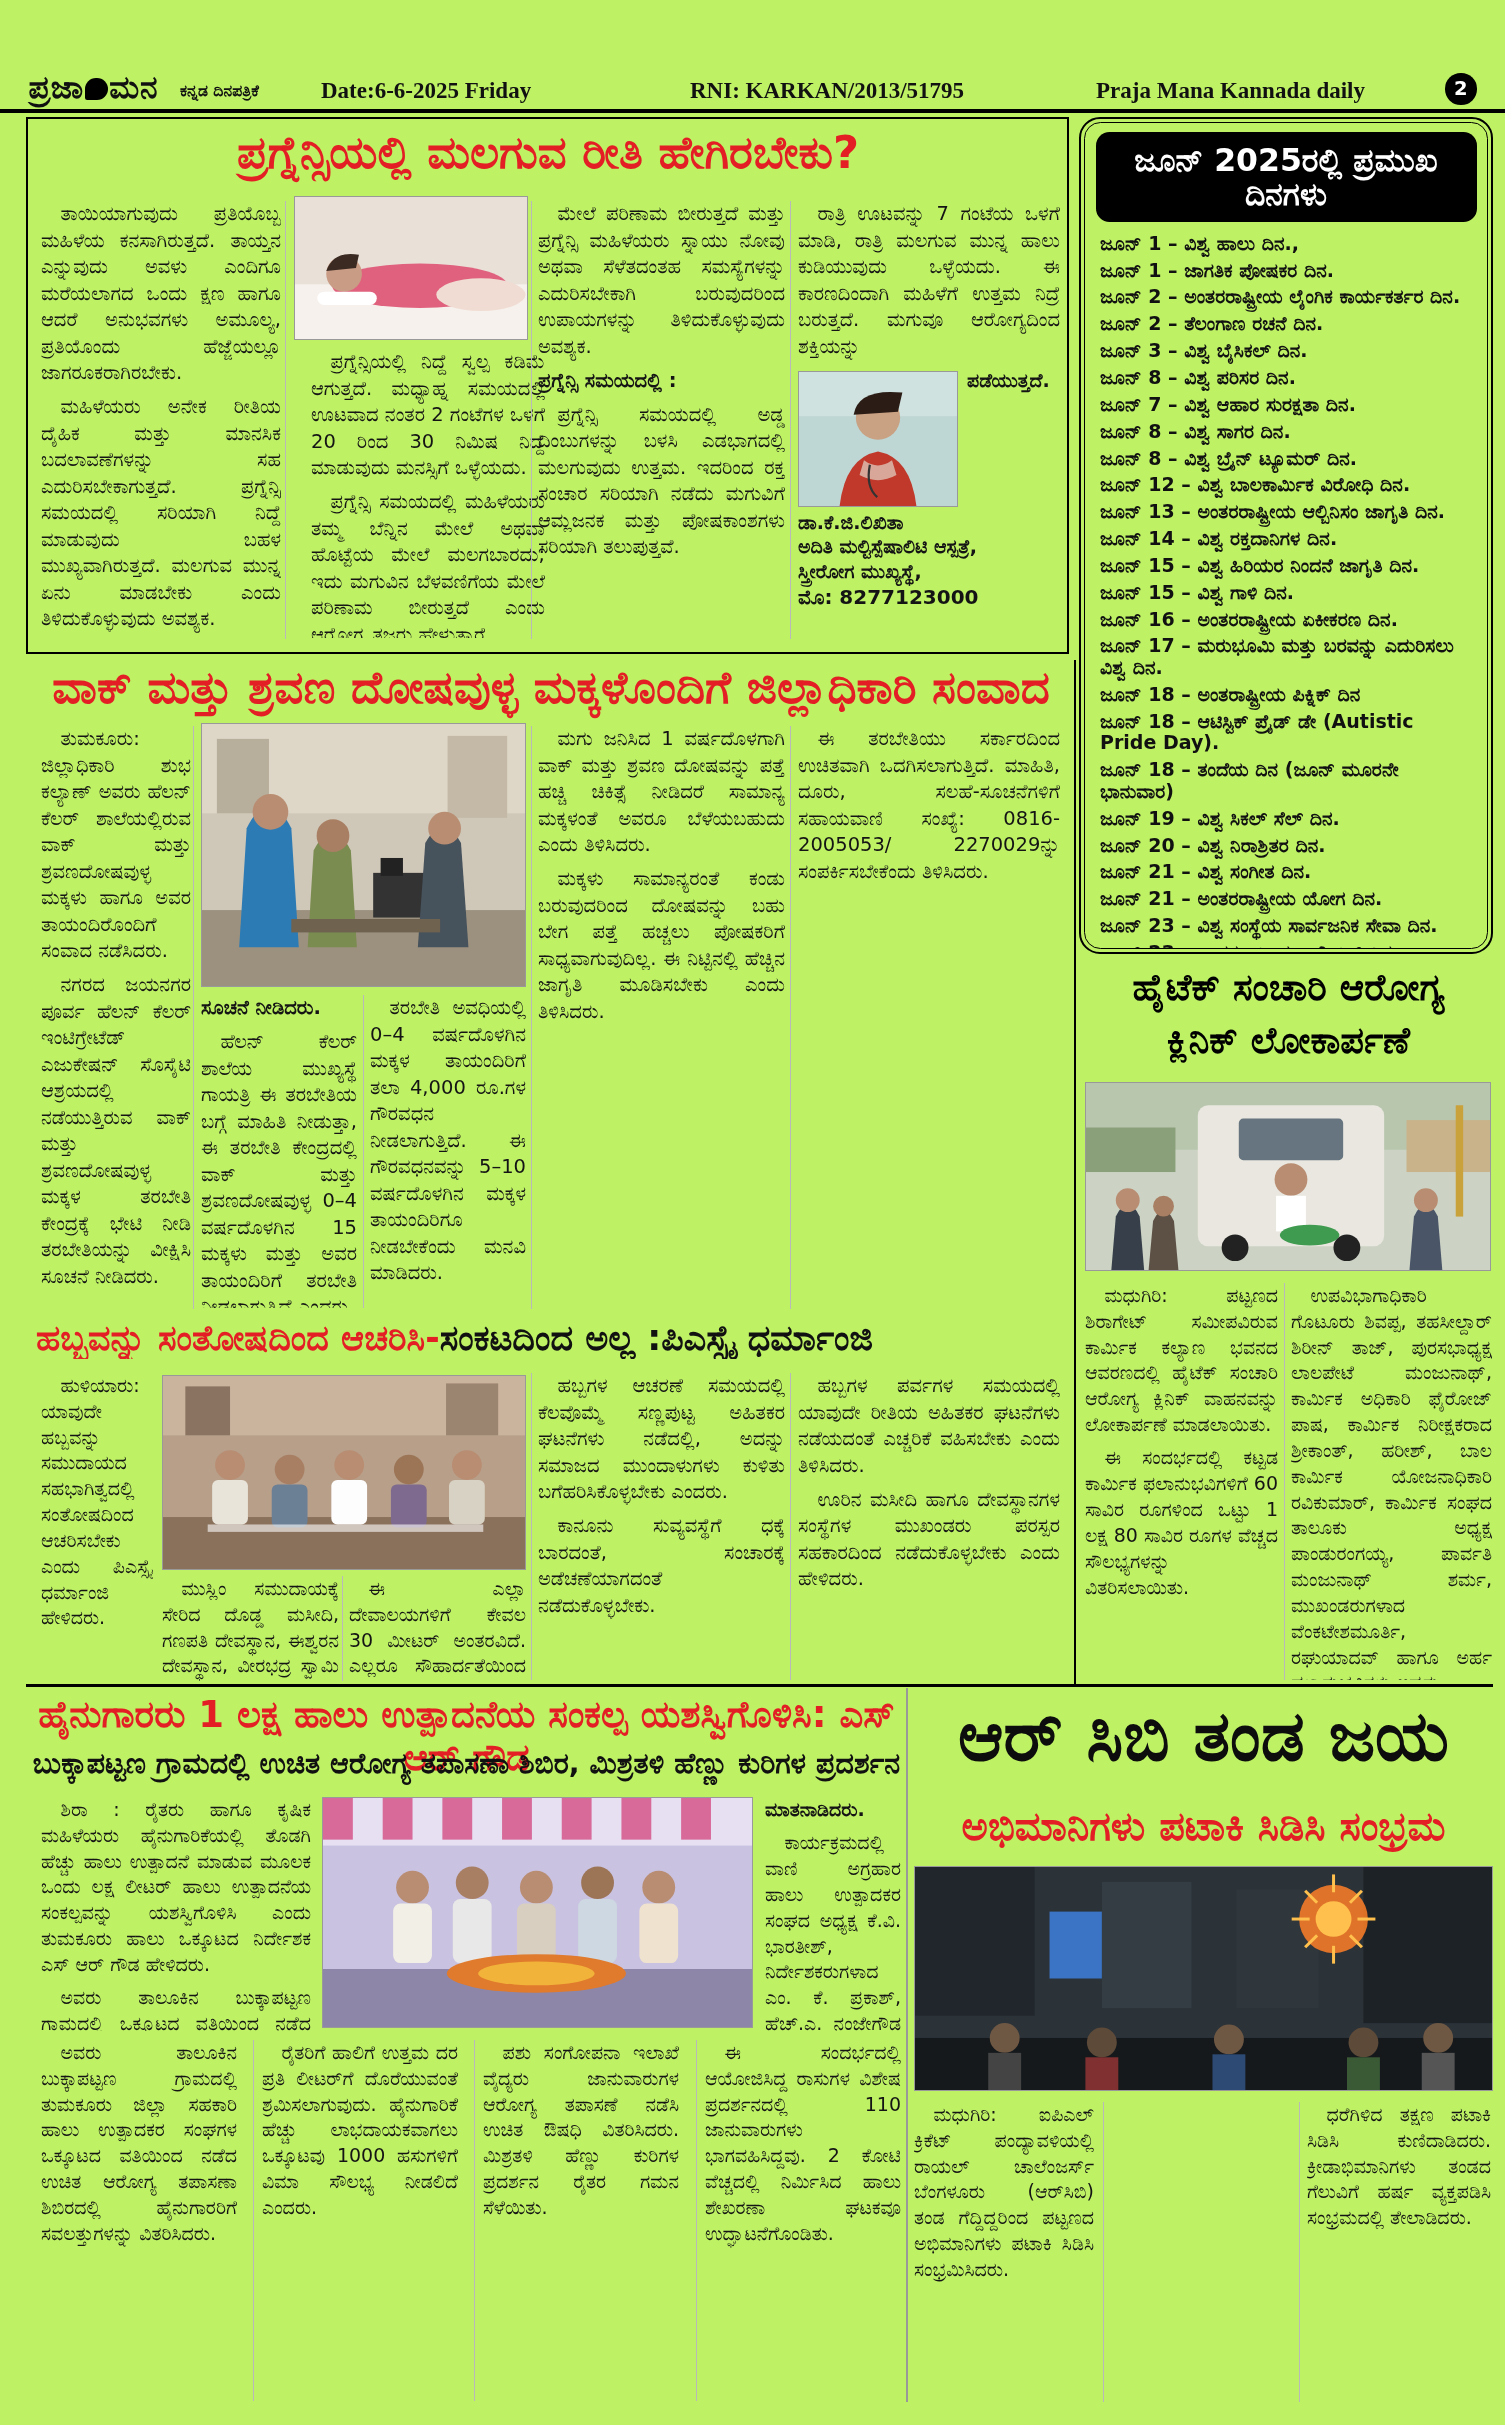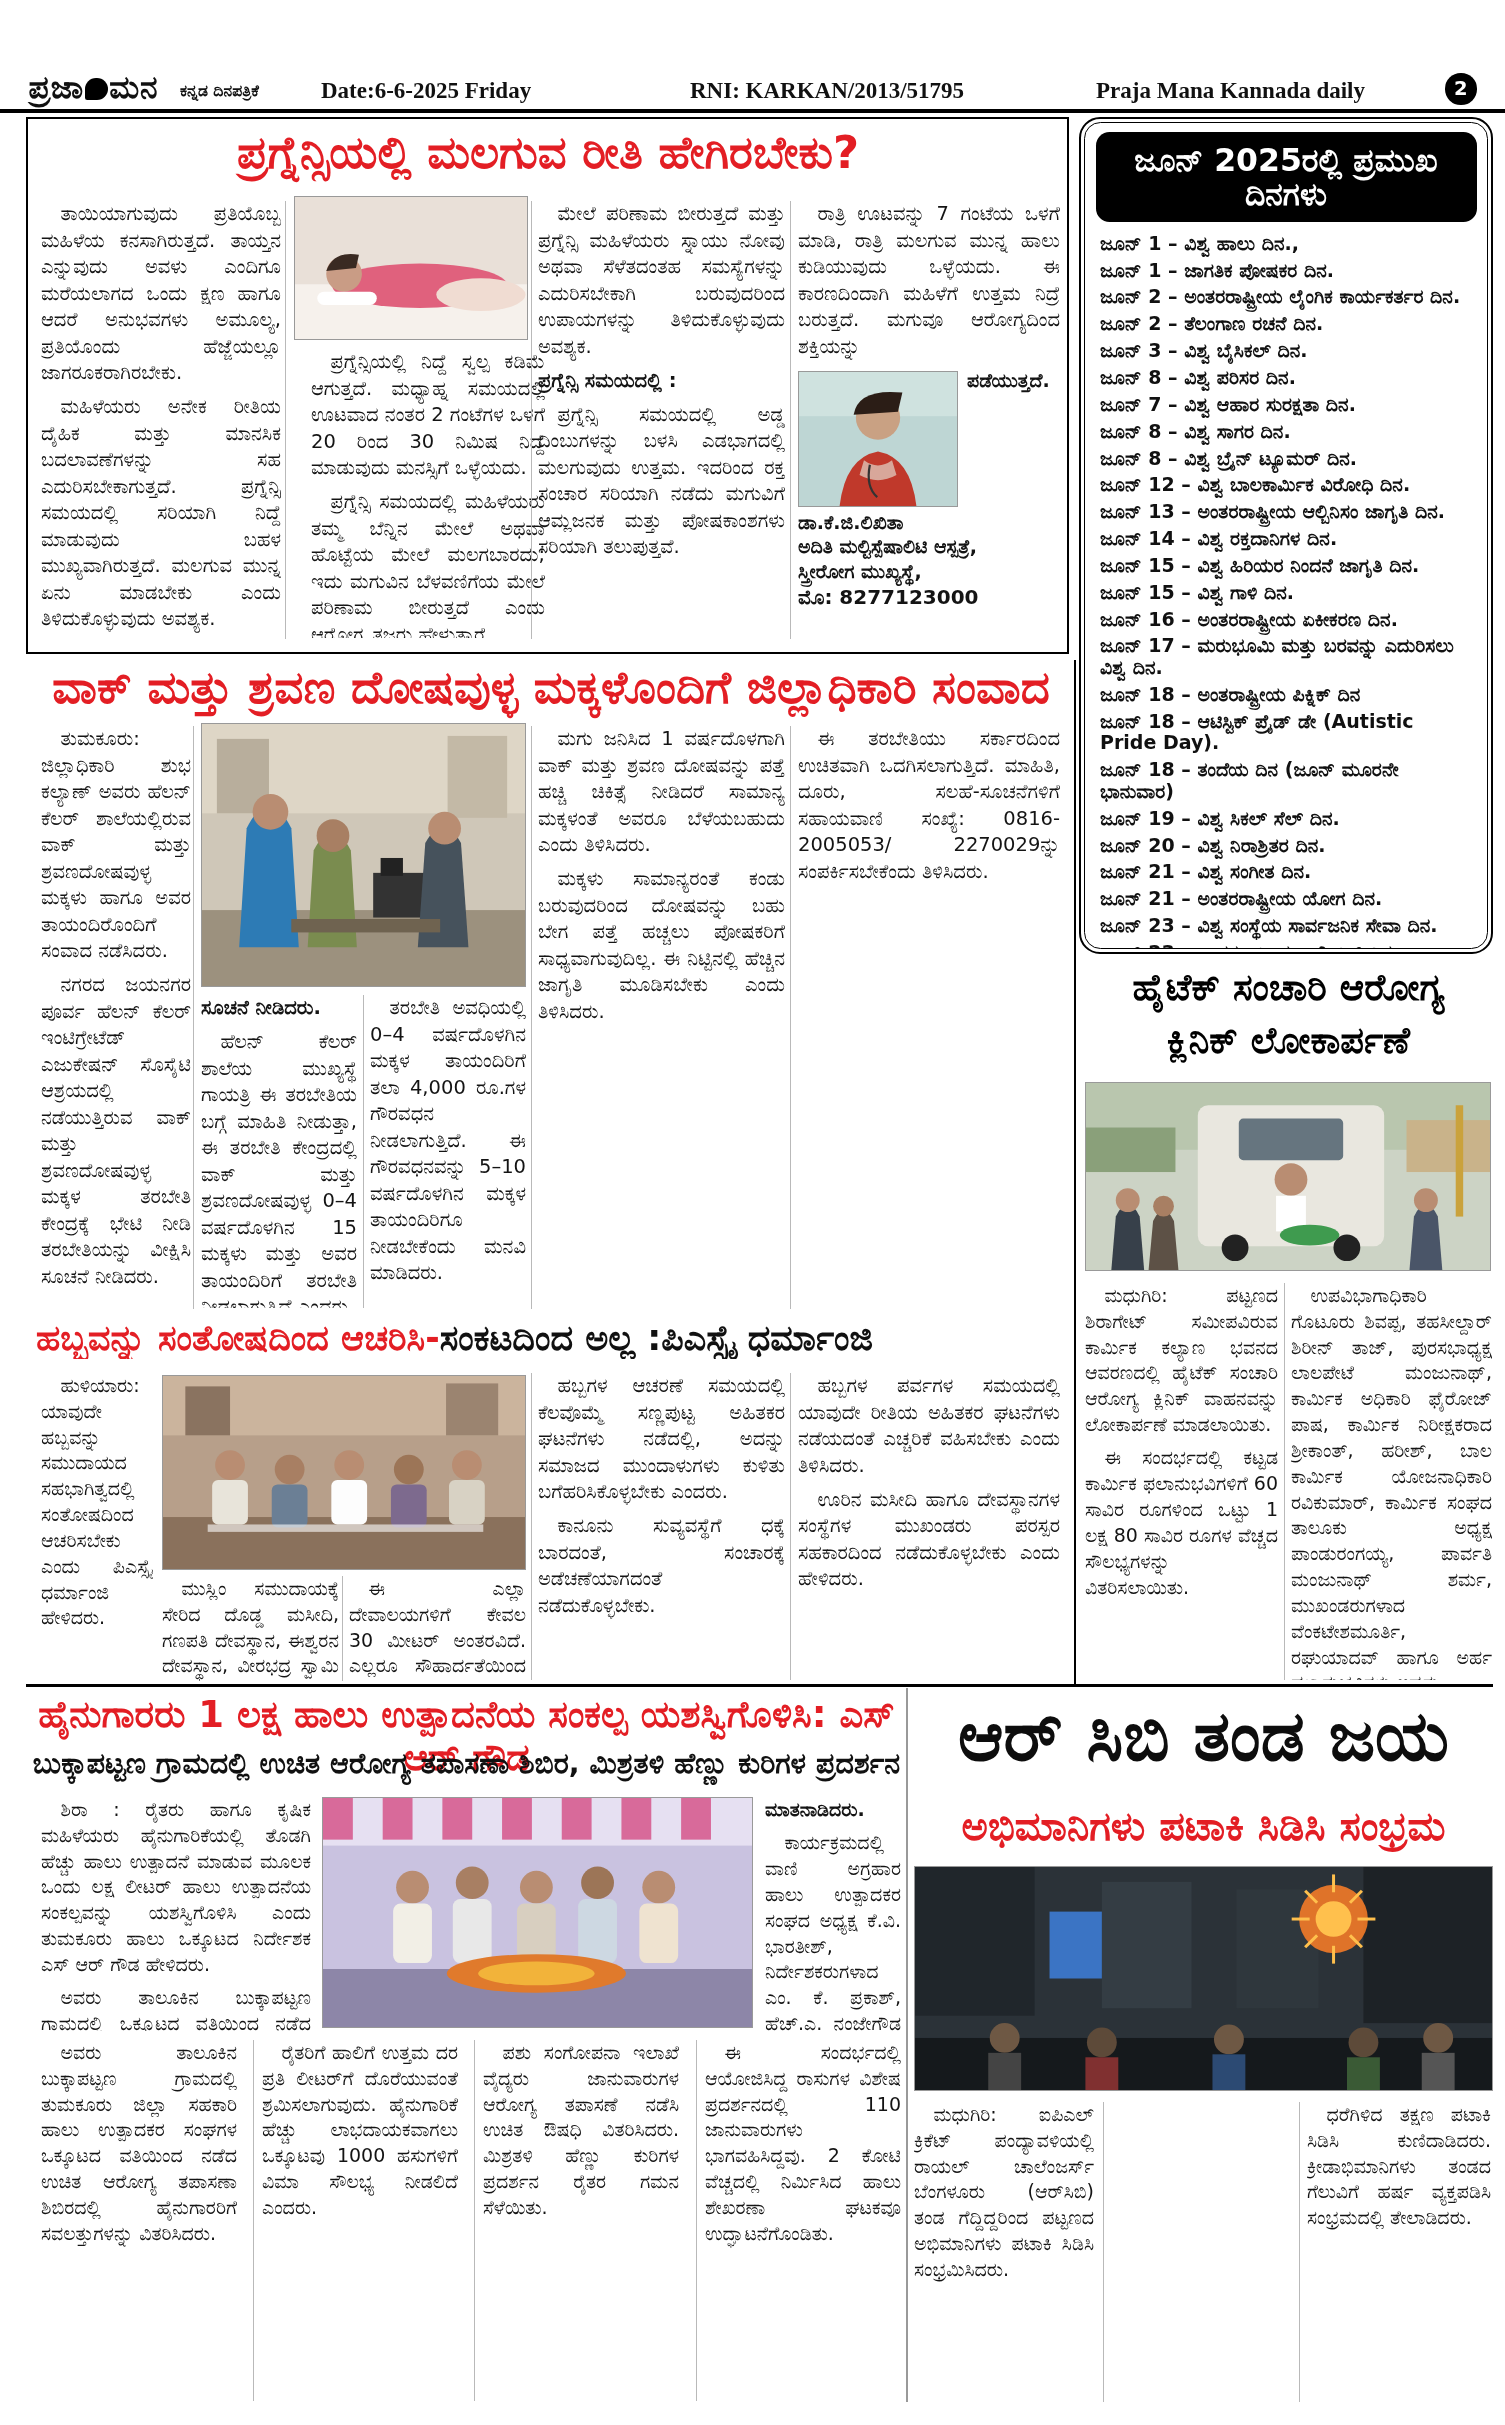--- a/index.html
+++ b/index.html
@@ -1,19 +1,19 @@
 <!DOCTYPE html>
 <html style="font-size:12px"><head>
 <meta charset="utf-8">
 <style>
   * { box-sizing: border-box; margin: 0; padding: 0; }
   html,body { background:#888; }
   .page {
     position: relative; width: 1505px; height: 2426px;
-    background: #ffffff; overflow: hidden;
+    background: #bef264; overflow: hidden;
     font-family: "DejaVu Sans", sans-serif; color:#111;
   }
   
   .hdr-logo { position:absolute; left:28.5px; top:69px; font-weight:800; font-size:31.5px; letter-spacing:0.7px; }
   .hdr-logo .emblem { display:inline-block; width:22.5px; height:22.5px; background:#000; border-radius:50% 50% 50% 10%; margin:0 1.5px; vertical-align:middle; }
   .hdr-logosub { position:absolute; left:180px; top:81px; font-size:15.7px; font-weight:600; }
   .hdr-date { position:absolute; left:321px; top:78px; font-family:"Liberation Serif", serif; font-weight:700; font-size:23px; }
   .hdr-rni { position:absolute; left:690px; top:78px; font-family:"Liberation Serif", serif; font-weight:700; font-size:23px;text-align:center; }
   .hdr-paper { position:absolute; left:1096px; top:78px; font-family:"Liberation Serif", serif; font-weight:700; font-size:23px; }
   .hdr-pageno { position:absolute; left:1445px; top:73px; width:31.5px; height:31.5px; background:#000; color:#fff; border-radius:50%; text-align:center; line-height:31.5px; font-size:19.5px; font-weight:700; }

